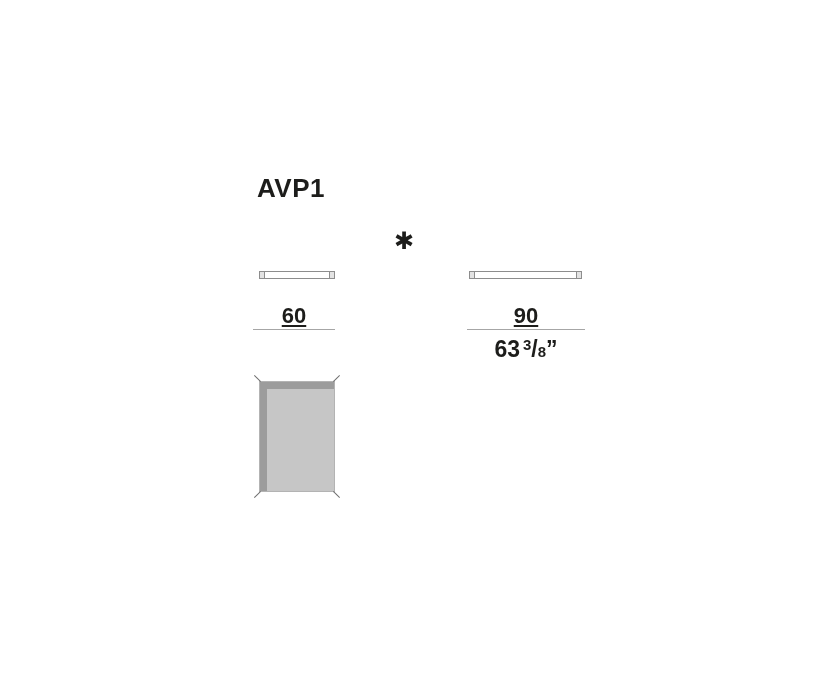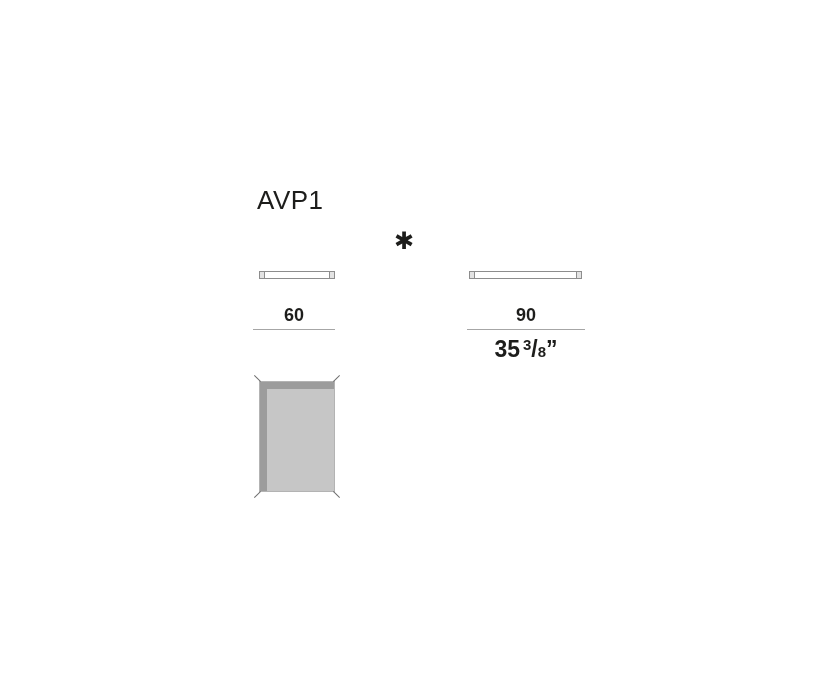--- a/index.html
+++ b/index.html
@@ -14,23 +14,23 @@
     background: #ffffff;
     overflow: hidden;
     font-family: "Liberation Sans", sans-serif;
     color: var(--text, #1d1d1b);
   }
 
   
   .product-code {
     position: absolute;
     left: 257px;
-    top: 185px;
+    top: 173px;
     font-size: 26px;
-    font-weight: normal;
+    font-weight: bold;
     letter-spacing: 0.5px;
     color: var(--text, #1d1d1b);
     white-space: nowrap;
   }
 
   
   .footnote-asterisk {
     position: absolute;
     left: 390px;
     top: 229px;
@@ -68,23 +68,24 @@
   .dim {
     position: absolute;
     top: 304px;
     text-align: center;
     font-weight: bold;
     color: var(--text, #1d1d1b);
   }
   .dim.dim-60 { left: 253px; width: 82px; }
   .dim.dim-90 { left: 467px; width: 118px; }
   .dim .cm {
-    font-size: 18px;
+    font-size: 22px;
     line-height: 23px;
     padding-bottom: 2px;
+    text-decoration: underline;
   }
   .dim .rule {
     height: 0;
     border-top: 1px solid var(--rule, #a6a6a6);
   }
   .dim .inches {
     font-size: 23px;
     line-height: 23px;
     padding-top: 3px;
     white-space: nowrap;
@@ -149,16 +150,16 @@
   </div>
 
   <div class="bar bar-90">
     <span class="cap l"></span>
     <span class="cap r"></span>
   </div>
 
   <div class="dim dim-90">
     <div class="cm">90</div>
     <div class="rule"></div>
-    <div class="inches"><span>35</span><span class="fr-num">3</span><span>/</span><span class="fr-den">8</span><span>”</span></div>
+    <div class="inches"><span>63</span><span class="fr-num">3</span><span>/</span><span class="fr-den">8</span><span>”</span></div>
   </div>
 
 </div>
 
 </body></html>

